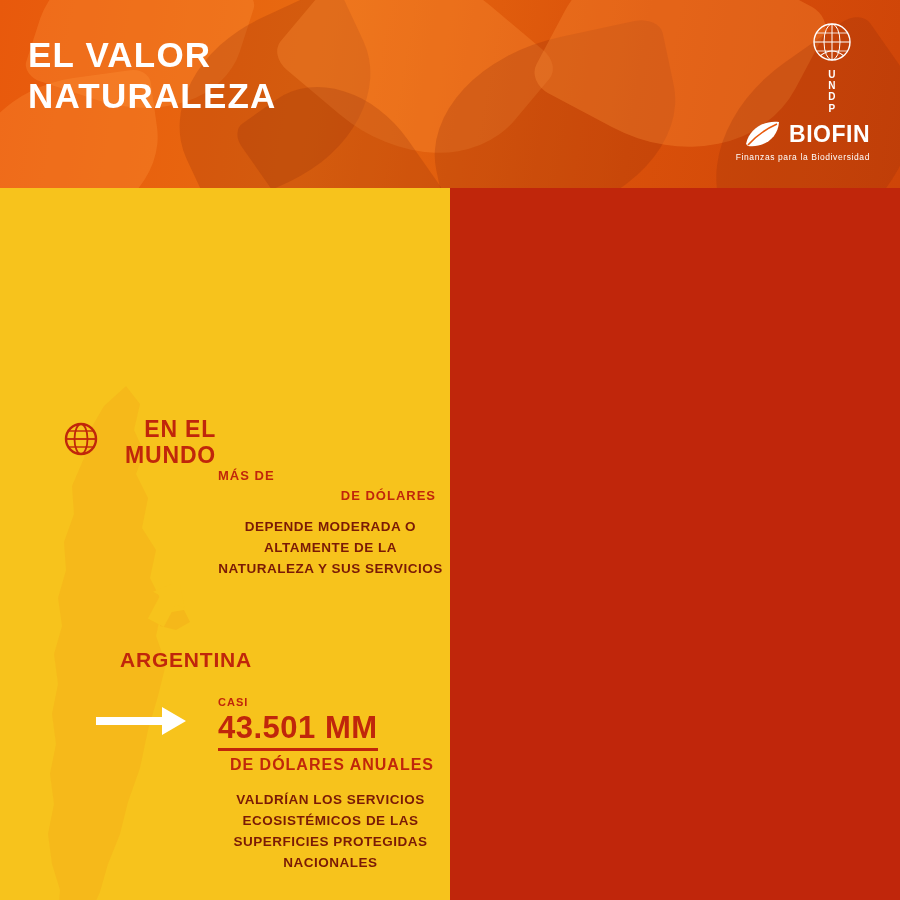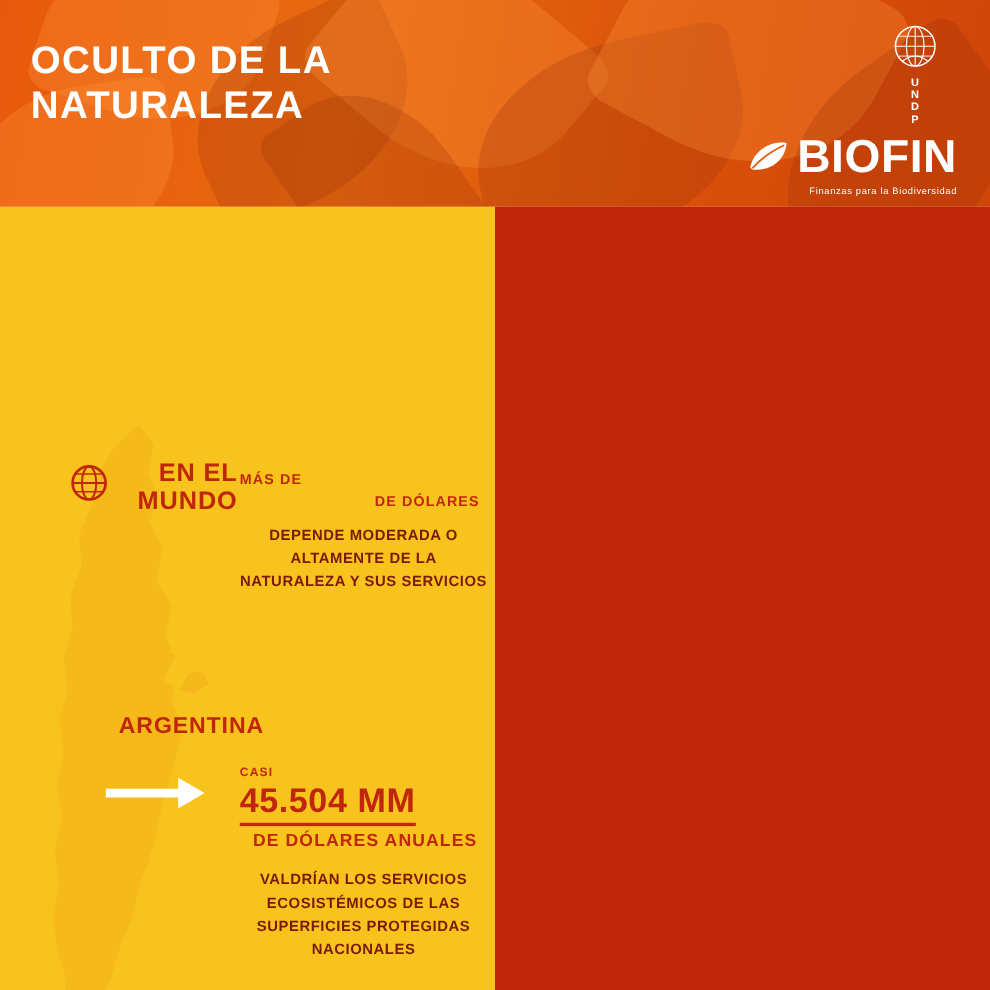--- a/index.html
+++ b/index.html
@@ -64,21 +64,21 @@
 
   .biofin {
     position: absolute;
     right: 30px; top: 118px;
     text-align: right;
     z-index: 5;
   }
   .biofin-row { display: flex; align-items: center; justify-content: flex-end; }
   .biofin-name {
     color: #ffffff;
-    font-size: 42px;
+    font-size: 23px;
     font-weight: bold;
     letter-spacing: 0.5px;
   }
   .biofin-tag {
     color: #ffffff;
     font-size: 8.5px;
     letter-spacing: 0.6px;
     margin-top: 2px;
   }
 
@@ -146,26 +146,26 @@
   #world-label {
     left: 86px; top: 228px;
     width: 130px;
     text-align: right;
     font-size: 23px;
     line-height: 1.15;
   }
   #globe-icon { position: absolute; left: 64px; top: 234px; z-index: 3; }
 
   #world-stat { left: 218px; top: 240px; width: 225px; }
-  #world-stat .mas { font-size: 13px; }
+  #world-stat .mas { font-size: 13px; margin-top: 40px; }
   #world-stat .num { margin-top: 2px; font-size: 28px; }
   #world-stat .de { text-align: right; width: 218px; margin-top: 5px; font-size: 13px; }
   #world-stat .desc { margin-top: 14px; }
 
-  #argentina-label { left: 108px; top: 460px; font-size: 21px; }
+  #argentina-label { left: 120px; top: 460px; font-size: 21px; }
   #arg-arrow { position: absolute; left: 96px; top: 516px; z-index: 3; }
 
   #arg-stat { left: 218px; top: 508px; width: 225px; }
   #arg-stat .casi { font-size: 11px; }
   #arg-stat .num { margin-top: 2px; font-size: 31px; }
   #arg-stat .de { margin-top: 5px; font-size: 16px; text-align: right; width: 216px; }
   #arg-stat .desc { margin-top: 16px; }
 
   #arg-pct { left: 218px; top: 710px; width: 225px; }
   #arg-pct .numrow { display: flex; align-items: baseline; }
@@ -180,21 +180,21 @@
     <div class="leaf" style="left:40px;  top:-40px;  width:200px; height:150px; transform:rotate(18deg);"></div>
     <div class="leaf d" style="left:170px; top:20px;   width:210px; height:160px; transform:rotate(-25deg);"></div>
     <div class="leaf" style="left:300px; top:-30px;  width:230px; height:180px; transform:rotate(40deg);"></div>
     <div class="leaf d" style="left:430px; top:40px;   width:250px; height:175px; transform:rotate(-12deg);"></div>
     <div class="leaf" style="left:560px; top:-50px;  width:240px; height:200px; transform:rotate(28deg);"></div>
     <div class="leaf d" style="left:700px; top:60px;   width:230px; height:170px; transform:rotate(-35deg);"></div>
     <div class="leaf" style="left:-30px; top:80px;   width:190px; height:150px; transform:rotate(-8deg);"></div>
     <div class="leaf d" style="left:250px; top:95px;   width:180px; height:140px; transform:rotate(55deg);"></div>
 
     <div class="title">
-      <span>OCULTO DE LA</span>
+      <span>EL VALOR</span>
       <span>NATURALEZA</span>
     </div>
 
     <div class="undp">
       <svg class="undp-mark" viewBox="0 0 40 40">
         <circle cx="20" cy="20" r="18" fill="none" stroke="#ffffff" stroke-width="1.4"></circle>
         <ellipse cx="20" cy="20" rx="8" ry="18" fill="none" stroke="#ffffff" stroke-width="1"></ellipse>
         <line x1="2" y1="20" x2="38" y2="20" stroke="#ffffff" stroke-width="1"></line>
         <line x1="5" y1="11" x2="35" y2="11" stroke="#ffffff" stroke-width="0.8"></line>
         <line x1="5" y1="29" x2="35" y2="29" stroke="#ffffff" stroke-width="0.8"></line>
@@ -257,21 +257,21 @@
     </svg>
 
     <div class="blk label-red" id="argentina-label">ARGENTINA</div>
 
     <svg id="arg-arrow" width="92" height="34" viewBox="0 0 92 34">
       <path d="M0 13 L66 13 L66 3 L90 17 L66 31 L66 21 L0 21 Z" fill="#ffffff"></path>
     </svg>
 
     <div class="blk" id="arg-stat">
       <div class="casi sub-red">CASI</div>
-      <div class="num big-red">45.504 MM</div>
+      <div class="num big-red">43.501 MM</div>
       <div class="de sub-red">DE DÓLARES ANUALES</div>
       <div class="desc body-red">VALDRÍAN LOS SERVICIOS ECOSISTÉMICOS DE LAS SUPERFICIES PROTEGIDAS NACIONALES</div>
     </div>
 
     <div class="blk" id="arg-pct">
       <div class="numrow">
         <div class="num big-red">56,4</div>
 
       </div>
 

